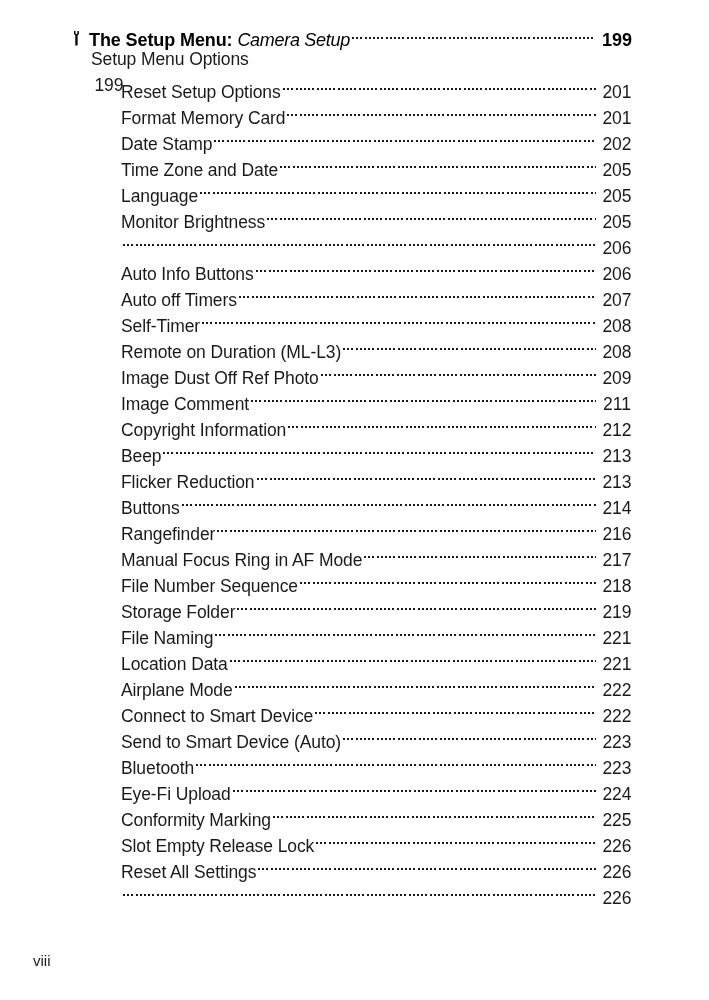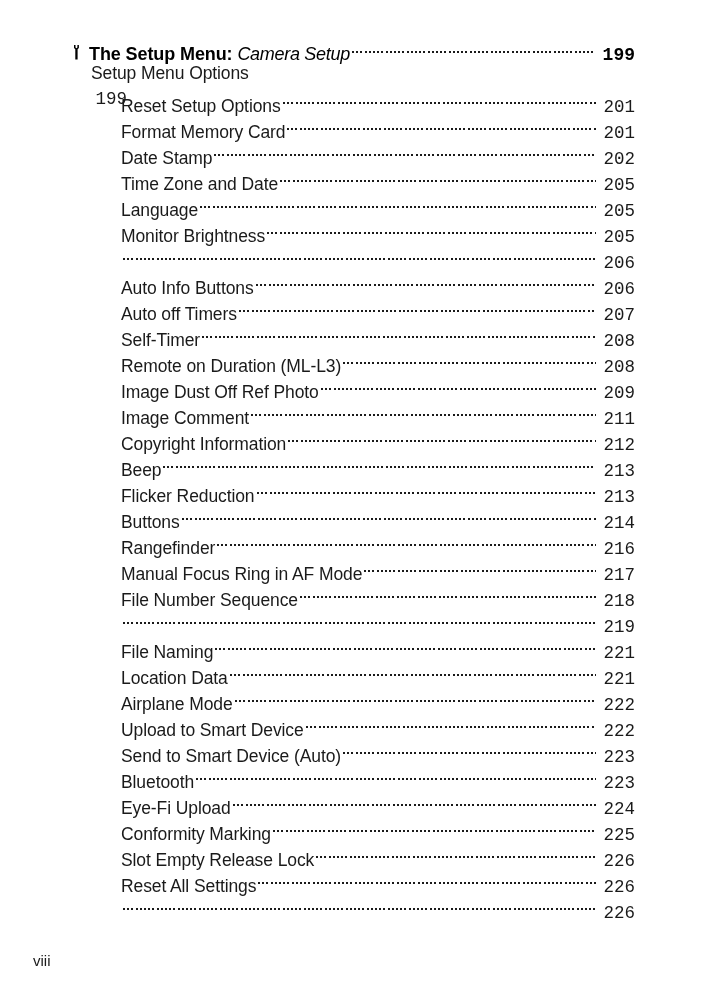--- a/index.html
+++ b/index.html
@@ -21,21 +21,21 @@
     position: absolute;
     left: 0;
     top: 0;
     width: 709px;
     height: 1000px;
   }
 
   #toc-list {
     position: absolute;
     left: 0;
-    top: 34px;
+    top: 20px;
     width: 709px;
   }
 
   .toc-row {
     display: flex;
     align-items: baseline;
     height: 26px;
     padding-right: 74px;   
     box-sizing: border-box;
     white-space: nowrap;
@@ -99,26 +99,25 @@
     background-image: repeating-linear-gradient(
         to right,
         #1a1a1a 0px, #1a1a1a 2px,
         rgba(0,0,0,0) 2px, rgba(0,0,0,0) 4.2px);
   }
   .lvl-1 .toc-leader::before { bottom: 7px; }
 
   .toc-page-num {
     flex: 0 0 auto;
     width: 36px;
-    text-align: right;
+    text-align: center;
     font-size: 17.5px;
     line-height: 26px;
     color: #1a1a1a;
     font-variant-numeric: lining-nums;
-    font-family: Liberation Mono, monospace;
   }
   .lvl-1 .toc-page-num {
     font-weight: bold;
     font-size: 18px;
     color: #000000;
   }
 
   #page-folio {
     position: absolute;
     left: 33px;
@@ -244,40 +243,41 @@
         <span class="toc-label">Manual Focus Ring in AF Mode</span>
         <span class="toc-leader"></span>
         <span class="toc-page-num">217</span>
       </div>
       <div class="toc-row lvl-3">
         <span class="toc-label">File Number Sequence</span>
         <span class="toc-leader"></span>
         <span class="toc-page-num">218</span>
       </div>
       <div class="toc-row lvl-3">
+        <span class="toc-label">Storage Folder</span>
         <span class="toc-leader"></span>
         <span class="toc-page-num">219</span>
       </div>
       <div class="toc-row lvl-3">
         <span class="toc-label">File Naming</span>
         <span class="toc-leader"></span>
         <span class="toc-page-num">221</span>
       </div>
       <div class="toc-row lvl-3">
         <span class="toc-label">Location Data</span>
         <span class="toc-leader"></span>
         <span class="toc-page-num">221</span>
       </div>
       <div class="toc-row lvl-3">
         <span class="toc-label">Airplane Mode</span>
         <span class="toc-leader"></span>
         <span class="toc-page-num">222</span>
       </div>
       <div class="toc-row lvl-3">
-        <span class="toc-label">Upload to Smart Device</span>
+        <span class="toc-label">Connect to Smart Device</span>
         <span class="toc-leader"></span>
         <span class="toc-page-num">222</span>
       </div>
       <div class="toc-row lvl-3">
         <span class="toc-label">Send to Smart Device (Auto)</span>
         <span class="toc-leader"></span>
         <span class="toc-page-num">223</span>
       </div>
       <div class="toc-row lvl-3">
         <span class="toc-label">Bluetooth</span>

